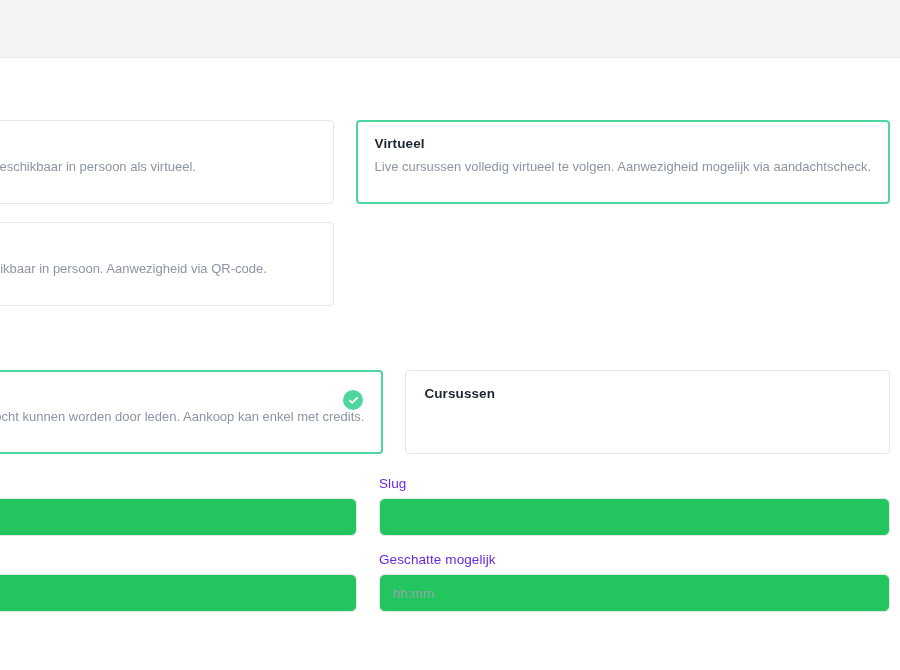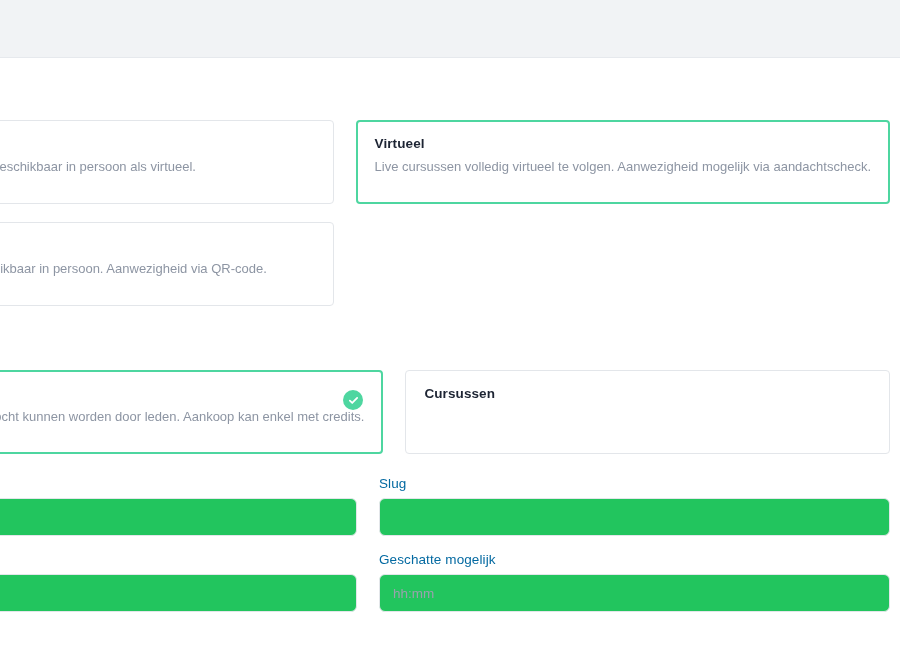--- a/index.html
+++ b/index.html
@@ -100,21 +100,21 @@
   .field-grid {
     display: grid;
     grid-template-columns: 1fr 1fr;
     column-gap: 22px;
     row-gap: 16px;
     margin-top: 22px;
   }
   .field-label {
     display: block;
     font-size: 13.5px;
-    color: #0369a1;
+    color: #6d28d9;
     margin-bottom: 7px;
     letter-spacing: 0.1px;
   }
   .text-input {
     width: 100%;
     height: 38px;
     border: 1px solid #e3e6ea;
     border-radius: 6px;
     background: #22c55e;
     padding: 0 13px;

